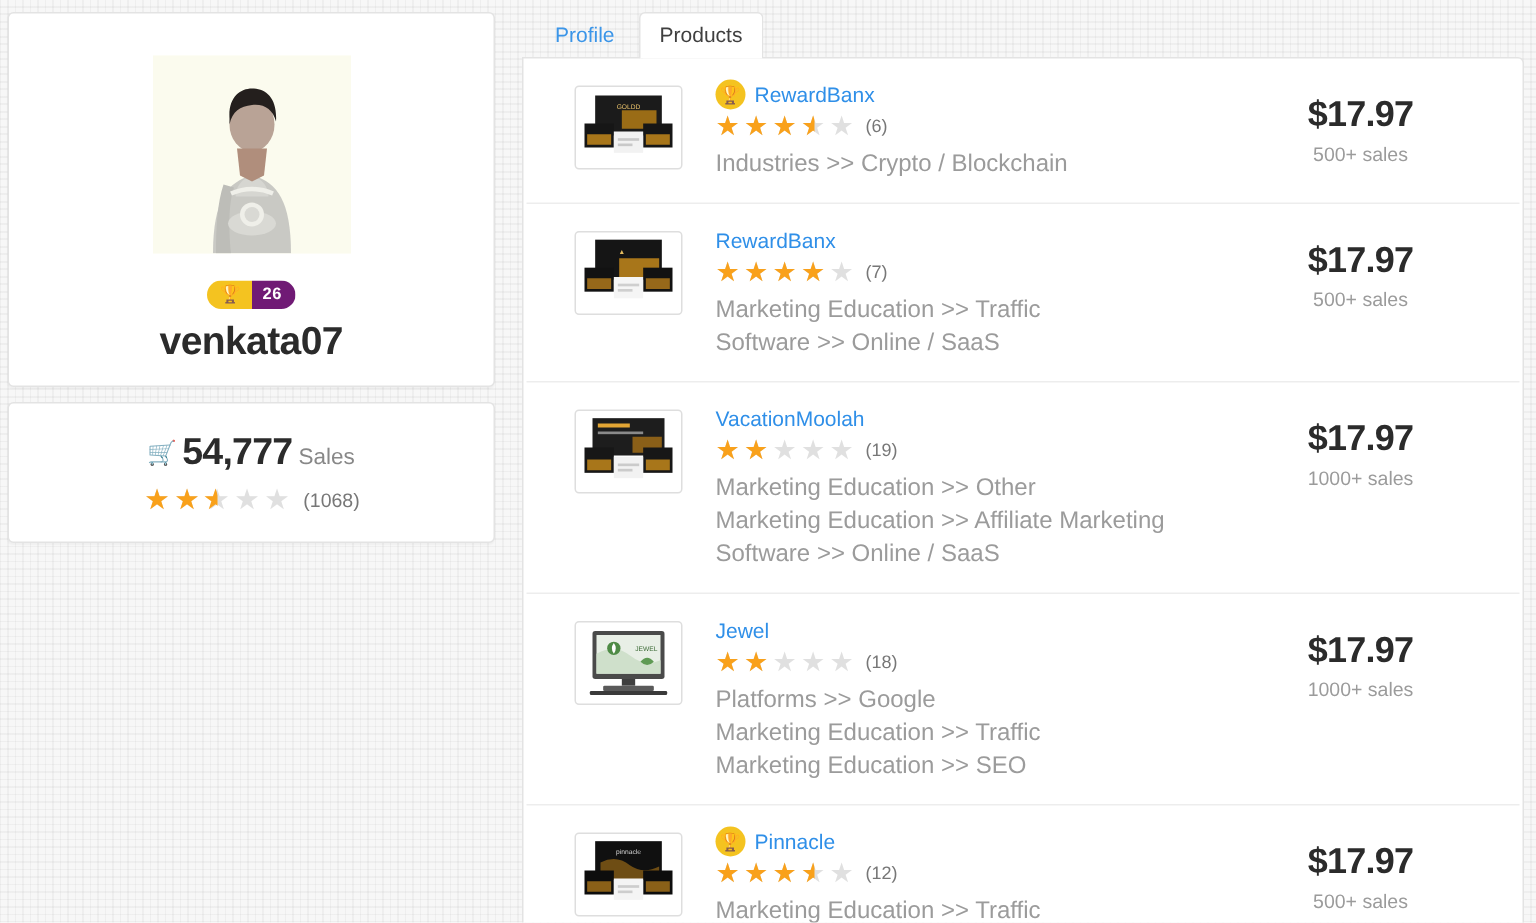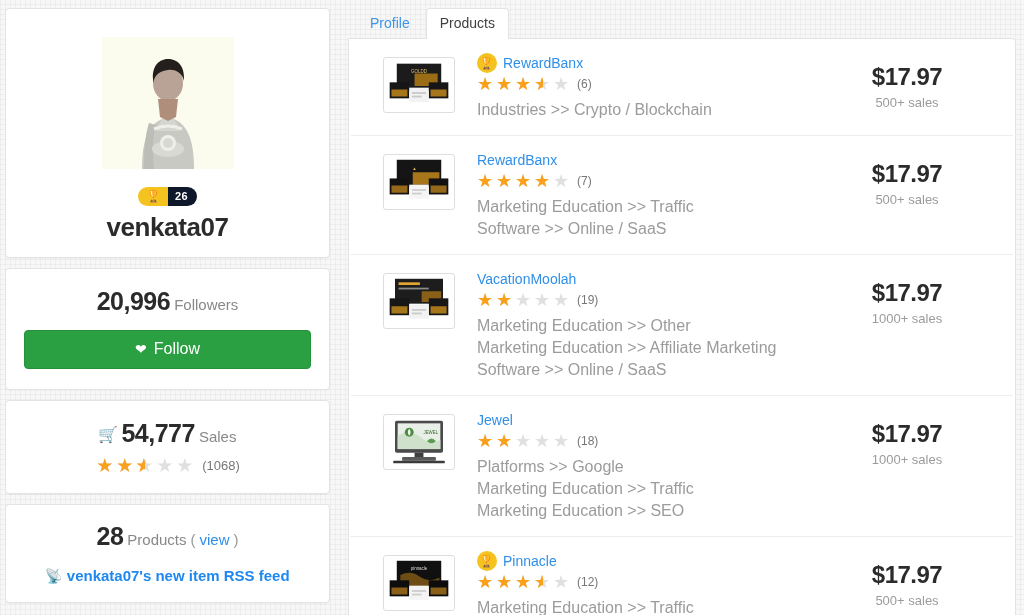--- a/index.html
+++ b/index.html
@@ -74,21 +74,21 @@
   }
   .badge-left {
     background: #f4c320;
     color: #ffffff;
     padding: 0 7px 0 8px;
     font-size: 12px;
     display: flex;
     align-items: center;
   }
   .badge-right {
-    background: #0f172a;
+    background: #701a75;
     color: #ffffff;
     padding: 0 9px 0 7px;
     display: flex;
     align-items: center;
     letter-spacing: .3px;
   }
   .username {
     font-size: 26px;
     font-weight: bold;
     color: #2b2b2b;
@@ -339,53 +339,37 @@
           </g>
         </svg>
       </div>
       <div class="badge-pill">
         <span class="badge-left">🏆</span>
         <span class="badge-right">26</span>
       </div>
       <div class="username">venkata07</div>
     </div>
 
-    <div class="card stat-card">
-      <div class="stat-line">
-        <span class="stat-number">20,996</span><span class="stat-label">Followers</span>
-      </div>
-      <button class="follow-btn">
-        <span class="heart">❤</span><span>Follow</span>
-      </button>
-    </div>
 
     <div class="card sales-card">
       <div class="stat-line sales-line">
         <span class="cart-icon">🛒</span><span class="stat-number">54,777</span><span class="stat-label">Sales</span>
       </div>
       <div class="rating-row">
         <span class="stars">
             <span class="star" style="font-size: 19px; width: 19px; height: 19px;"><span class="base">★</span><span class="fill" style="width: 100%;">★</span></span>
             <span class="star" style="font-size: 19px; width: 19px; height: 19px;"><span class="base">★</span><span class="fill" style="width: 100%;">★</span></span>
             <span class="star" style="font-size: 19px; width: 19px; height: 19px;"><span class="base">★</span><span class="fill" style="width: 50%;">★</span></span>
             <span class="star" style="font-size: 19px; width: 19px; height: 19px;"><span class="base">★</span></span>
             <span class="star" style="font-size: 19px; width: 19px; height: 19px;"><span class="base">★</span></span>
           </span>
         <span class="rating-count">(1068)</span>
       </div>
     </div>
 
-    <div class="card products-card">
-      <div class="stat-line">
-        <span class="stat-number">28</span><span class="stat-label">Products</span><span class="stat-label muted-paren">(</span><span class="stat-label link">view</span><span class="stat-label muted-paren">)</span>
-      </div>
-      <div class="rss-line">
-        <span class="rss-icon">📡</span><span>venkata07's new item RSS feed</span>
-      </div>
-    </div>
 
   </div>
 
   <div class="main">
     <div class="tabs">
         <div class="tab"><span>Profile</span></div>
         <div class="tab active"><span>Products</span></div>
       </div>
     <div class="panel">
         <div class="product-row">

